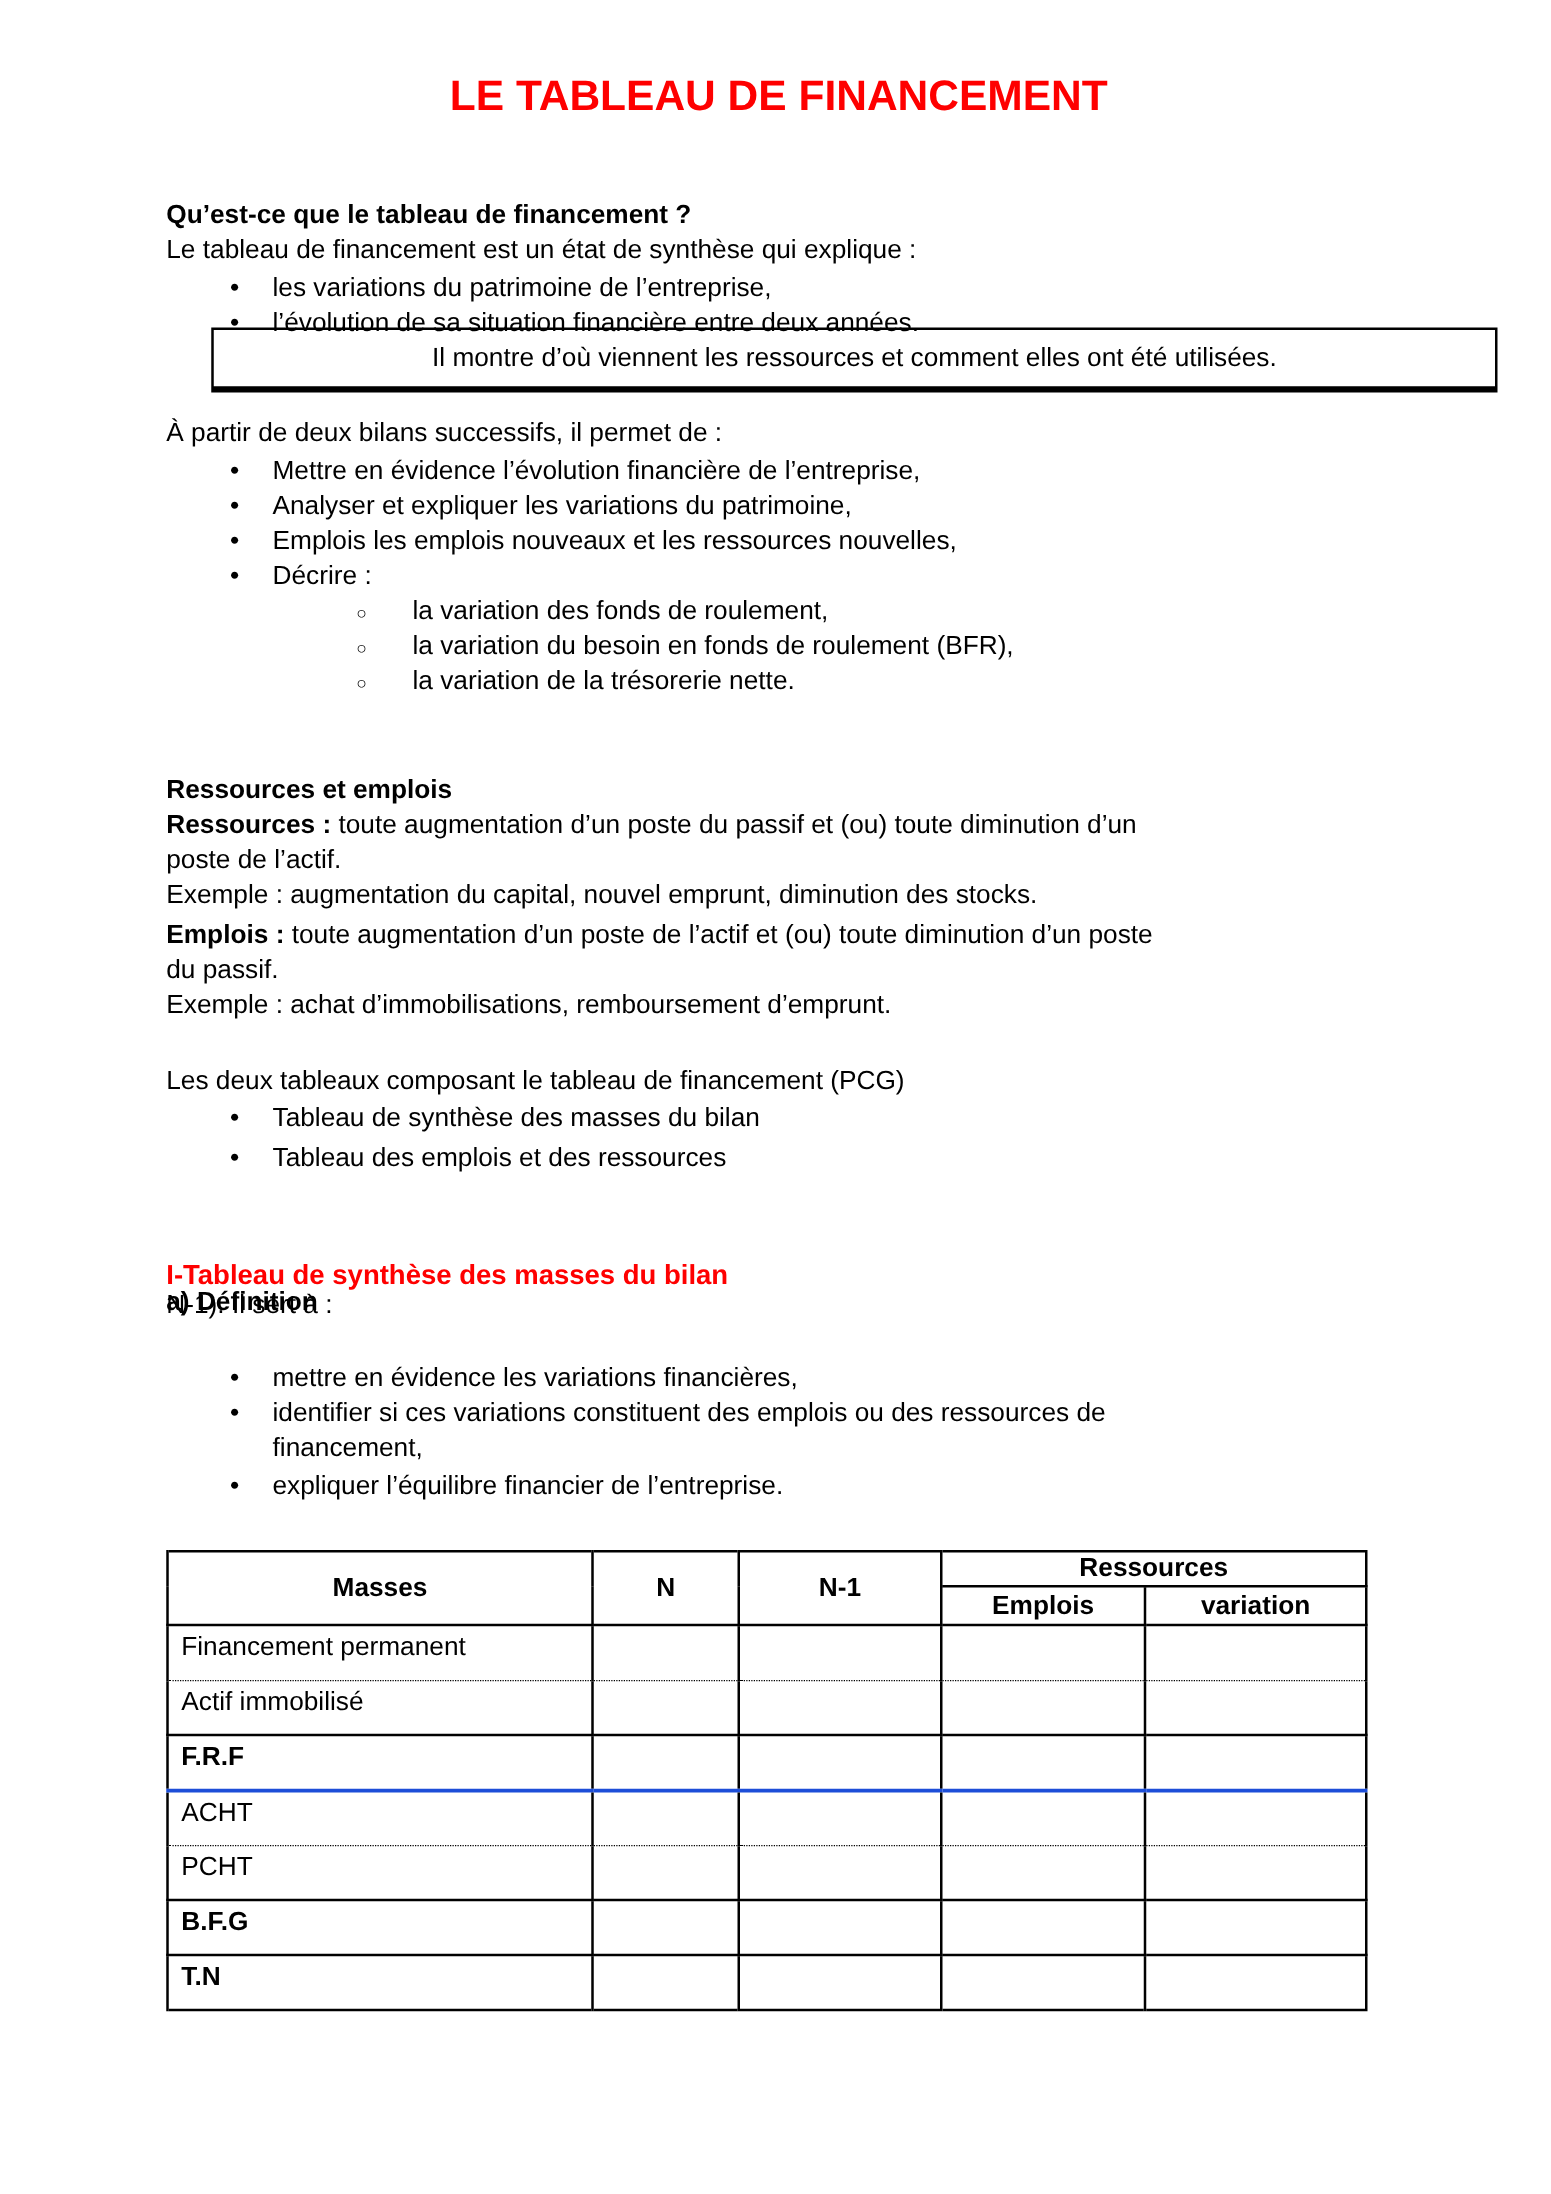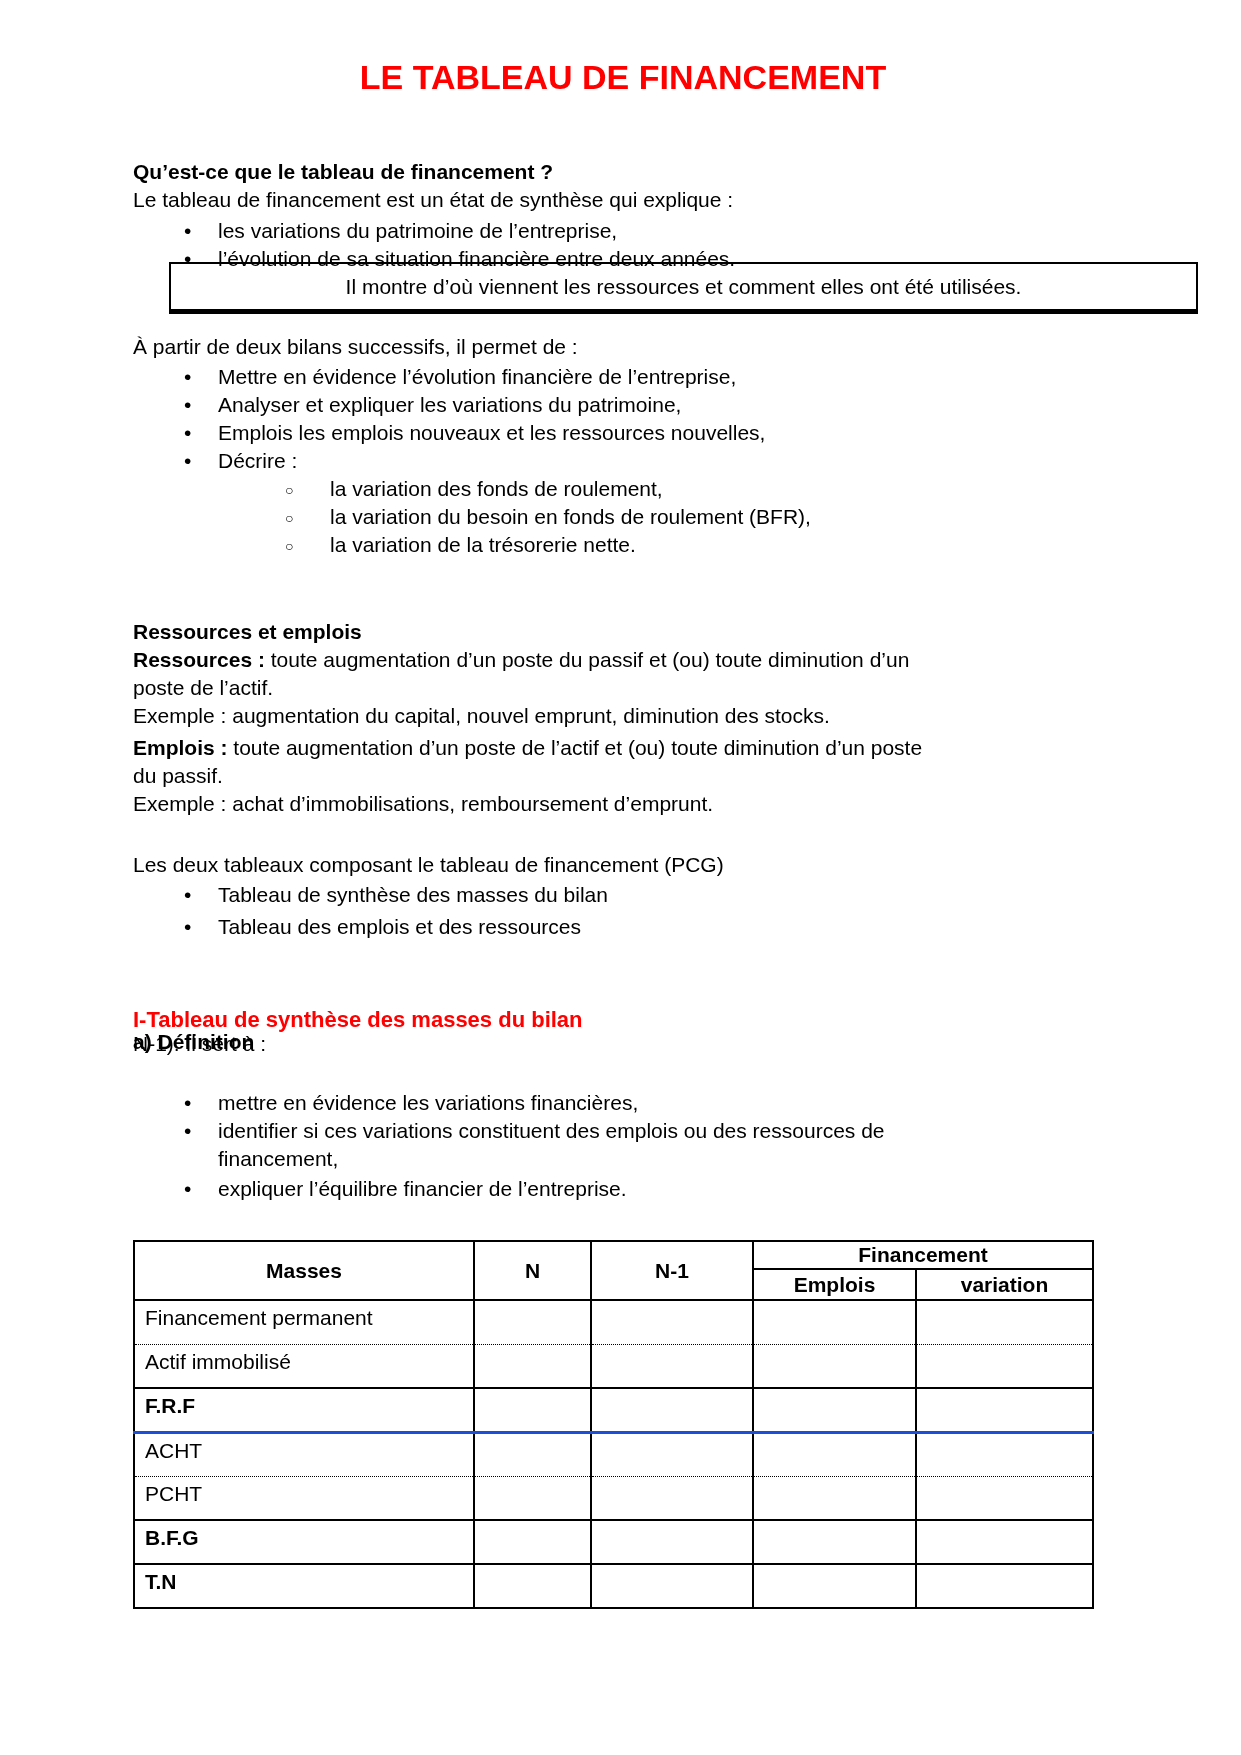--- a/index.html
+++ b/index.html
@@ -200,21 +200,21 @@
             <col style="width:117px">
             <col style="width:162px">
             <col style="width:163px">
             <col style="width:177px">
         </colgroup>
         <thead>
           <tr class="hr1">
             <th rowspan="2">Masses</th>
             <th rowspan="2">N</th>
             <th rowspan="2">N-1</th>
-            <th colspan="2">Financement</th>
+            <th colspan="2">Ressources</th>
           </tr>
           <tr class="hr2">
             <th>Emplois</th>
             <th>variation</th>
           </tr>
         </thead>
         <tbody>
           <tr class="r-dot">
             <td class="lbl">Financement permanent</td>
             <td></td>

